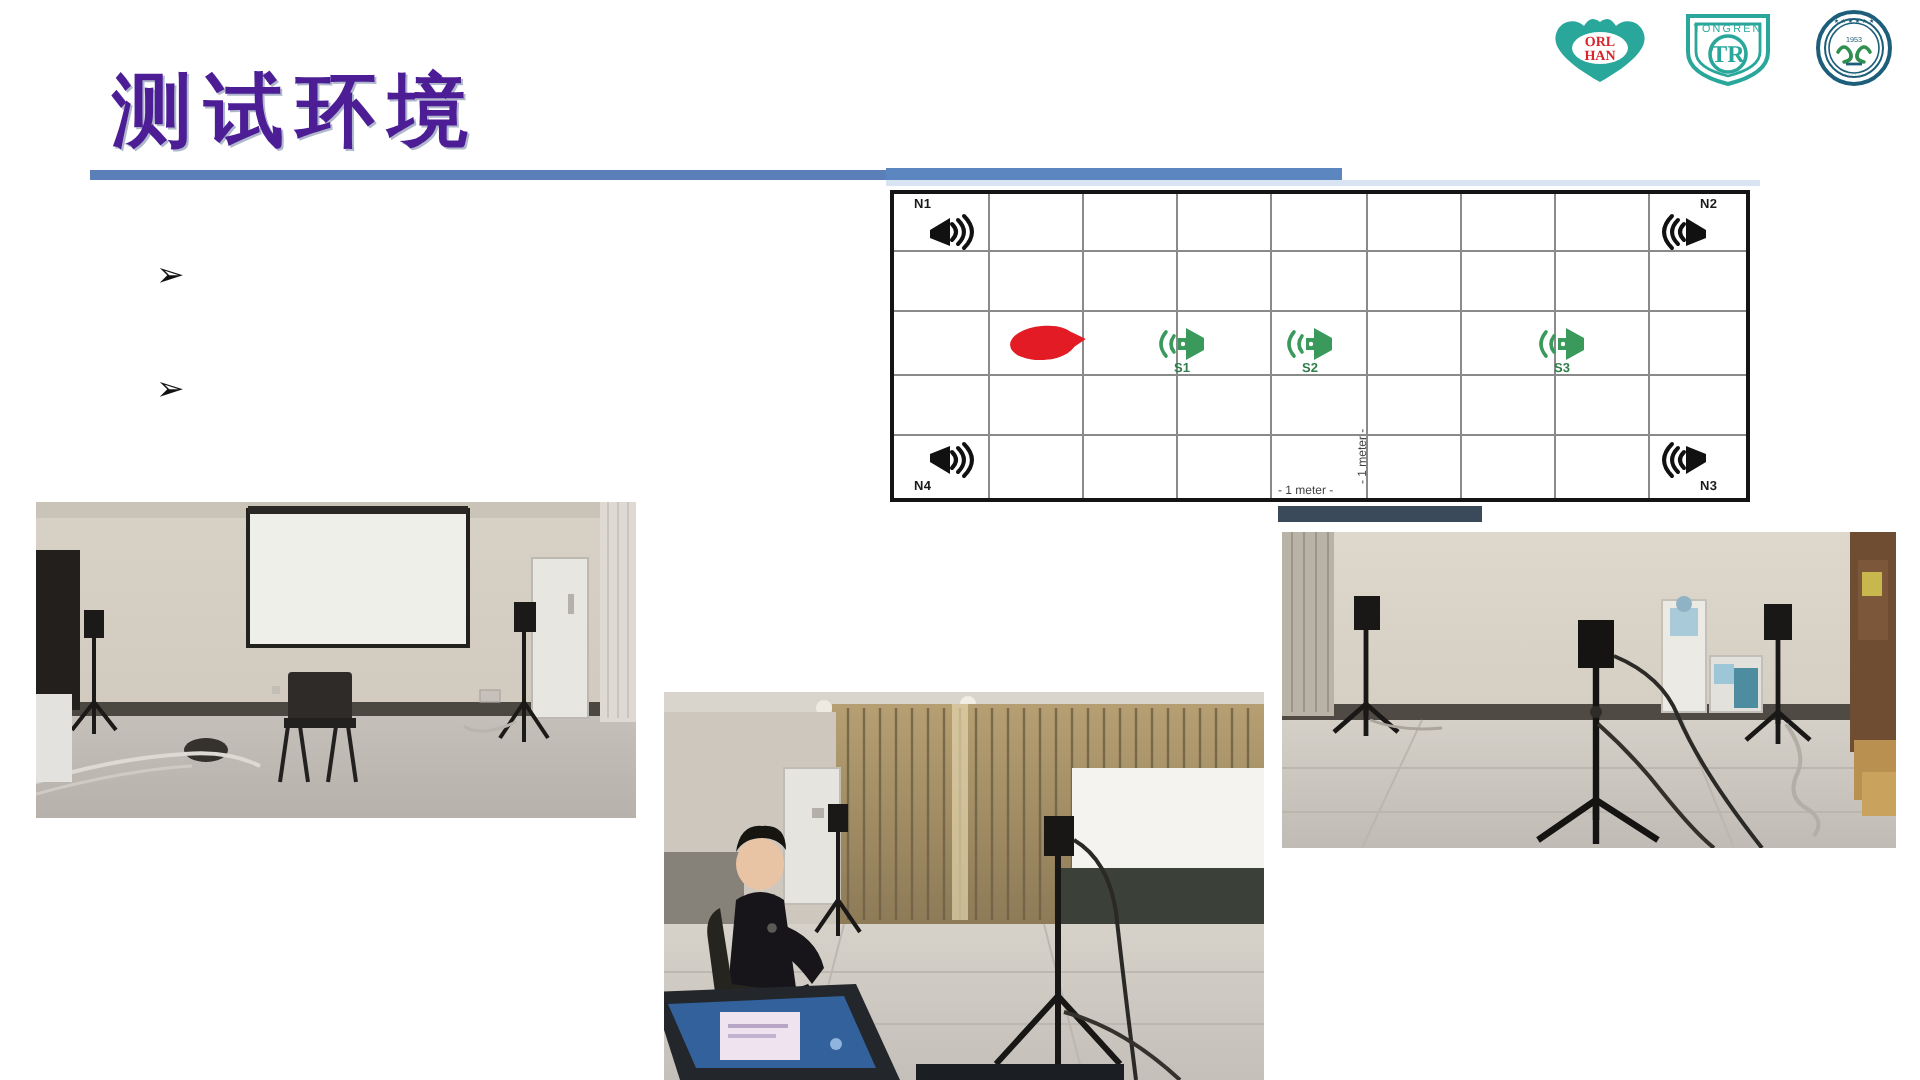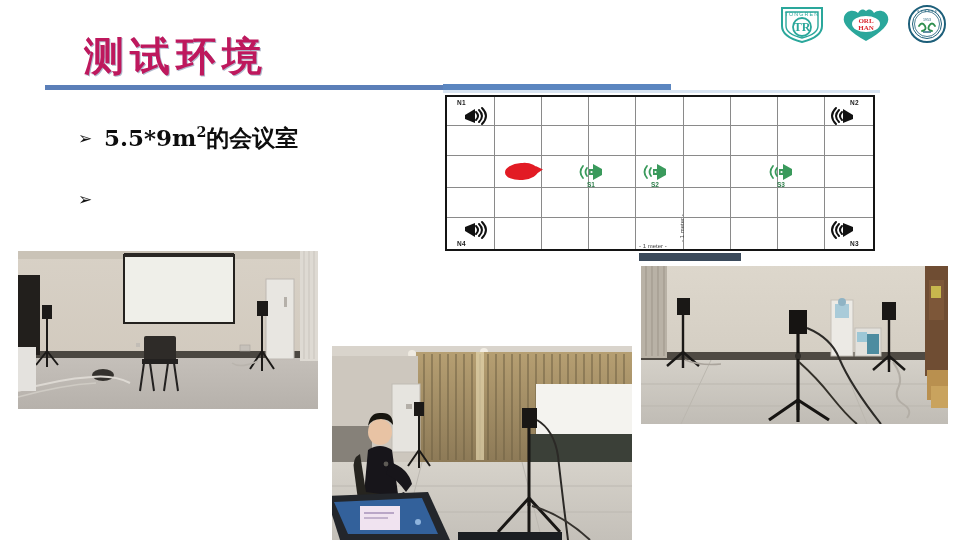--- a/index.html
+++ b/index.html
@@ -10,24 +10,23 @@
   .slide{position:absolute;inset:0;background:#fff;}
 
   
   .logo-bar{position:absolute;top:4px;right:8px;display:flex;align-items:center;gap:10px;}
   .logo{display:block;}
 
   
   .title{
     position:absolute;left:56px;top:36px;
     font-family:"DejaVu Sans","Liberation Sans",sans-serif;
-    font-size:40px;font-weight:bold;color:#be185d;letter-spacing:6px;
+    font-size:40px;font-weight:bold;color:#4c1d95;letter-spacing:6px;
     white-space:nowrap;line-height:1;
     text-shadow:1px 1px 0 rgba(23,48,107,.35);
-    margin-left:28px;
   }
   .title-rule{
     position:absolute;left:45px;top:85px;width:415px;height:5px;background:#5b7fb8;
   }
 
   
   .bullets{position:absolute;left:78px;top:124px;width:340px;}
   .bullet{display:flex;align-items:flex-start;margin-bottom:34px;}
   .bullet-mark{
     font-family:"DejaVu Sans",sans-serif;font-size:17px;color:#111;
@@ -89,35 +88,35 @@
   .photo svg{display:block;width:100%;height:100%;}
 </style>
 </head>
 <body>
 
 <div class="slide">
 
   <div class="logo-bar">
 
     <span class="logo">
+      <svg width="52" height="40" viewBox="0 0 52 40">
+        <path d="M26 37 C10 28 2 20 4 13 C6 6 14 5 18 9 C20 6 22 4 26 7 C30 4 32 6 34 9 C38 5 46 6 48 13 C50 20 42 28 26 37 Z" fill="#2aa79b"></path>
+        <ellipse cx="26" cy="20" rx="14" ry="8" fill="#ffffff"></ellipse>
+        <text x="26" y="19" font-family="Liberation Serif, serif" font-size="7" font-weight="bold" fill="#d9262e" text-anchor="middle">ORL</text>
+        <text x="26" y="26" font-family="Liberation Serif, serif" font-size="7" font-weight="bold" fill="#d9262e" text-anchor="middle">HAN</text>
+      </svg>
+    </span>
+
+    <span class="logo">
       <svg width="56" height="40" viewBox="0 0 56 40">
         <path d="M8 4 H48 V22 Q48 33 28 38 Q8 33 8 22 Z" fill="none" stroke="#2aa79b" stroke-width="2"></path>
         <path d="M12 8 H44 V22 Q44 30 28 34 Q12 30 12 22 Z" fill="none" stroke="#2aa79b" stroke-width="1.4"></path>
         <text x="28" y="12" font-family="Liberation Sans, sans-serif" font-size="5.4" fill="#2aa79b" text-anchor="middle" letter-spacing="1.1">TONGREN</text>
         <circle cx="28" cy="23" r="9" fill="none" stroke="#2aa79b" stroke-width="1.8"></circle>
         <text x="28" y="27" font-family="Liberation Serif, serif" font-size="12" font-weight="bold" fill="#2aa79b" text-anchor="middle">TR</text>
-      </svg>
-    </span>
-
-    <span class="logo">
-      <svg width="52" height="40" viewBox="0 0 52 40">
-        <path d="M26 37 C10 28 2 20 4 13 C6 6 14 5 18 9 C20 6 22 4 26 7 C30 4 32 6 34 9 C38 5 46 6 48 13 C50 20 42 28 26 37 Z" fill="#2aa79b"></path>
-        <ellipse cx="26" cy="20" rx="14" ry="8" fill="#ffffff"></ellipse>
-        <text x="26" y="19" font-family="Liberation Serif, serif" font-size="7" font-weight="bold" fill="#d9262e" text-anchor="middle">ORL</text>
-        <text x="26" y="26" font-family="Liberation Serif, serif" font-size="7" font-weight="bold" fill="#d9262e" text-anchor="middle">HAN</text>
       </svg>
     </span>
 
     <span class="logo">
       <svg width="50" height="40" viewBox="0 0 50 40">
         <circle cx="25" cy="20" r="18" fill="none" stroke="#1d5f7a" stroke-width="2"></circle>
         <circle cx="25" cy="20" r="14.5" fill="none" stroke="#1d5f7a" stroke-width="1"></circle>
         <circle cx="25" cy="20" r="12.5" fill="#ffffff" stroke="#1d5f7a" stroke-width="0.8"></circle>
         <path d="M25 8 a12 12 0 0 1 0 0" fill="none"></path>
         <g fill="#1d5f7a" font-size="3" font-family="Liberation Sans, sans-serif">
@@ -130,21 +129,20 @@
       </svg>
     </span>
   </div>
 
   <div class="title">测试环境</div>
   <div class="title-rule"></div>
 
   <div class="bullets">
     <div class="bullet">
       <span class="bullet-mark">➢</span>
-      <span class="bullet-text"><span>5.5*9m</span><sup>2</sup><span>的会议室</span></span>
     </div>
     <div class="bullet">
       <span class="bullet-mark">➢</span>
     </div>
   </div>
 
   <div class="diagram-wrap">
     <div class="diagram-bluebar"></div>
     <div class="diagram-bluebar2"></div>
 

